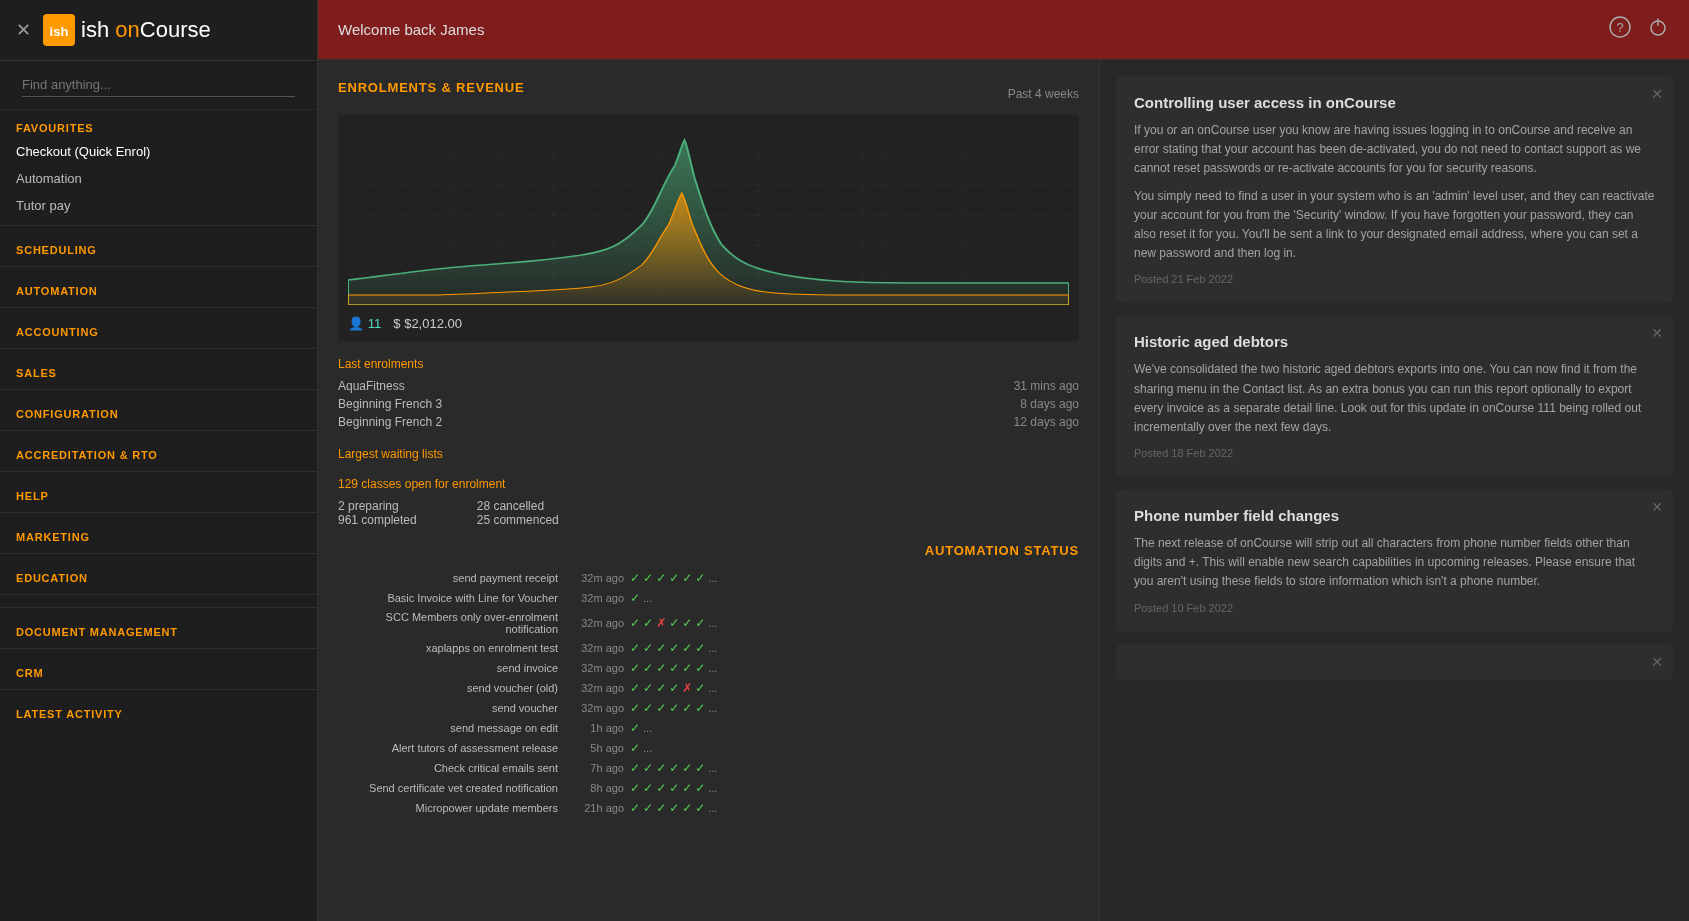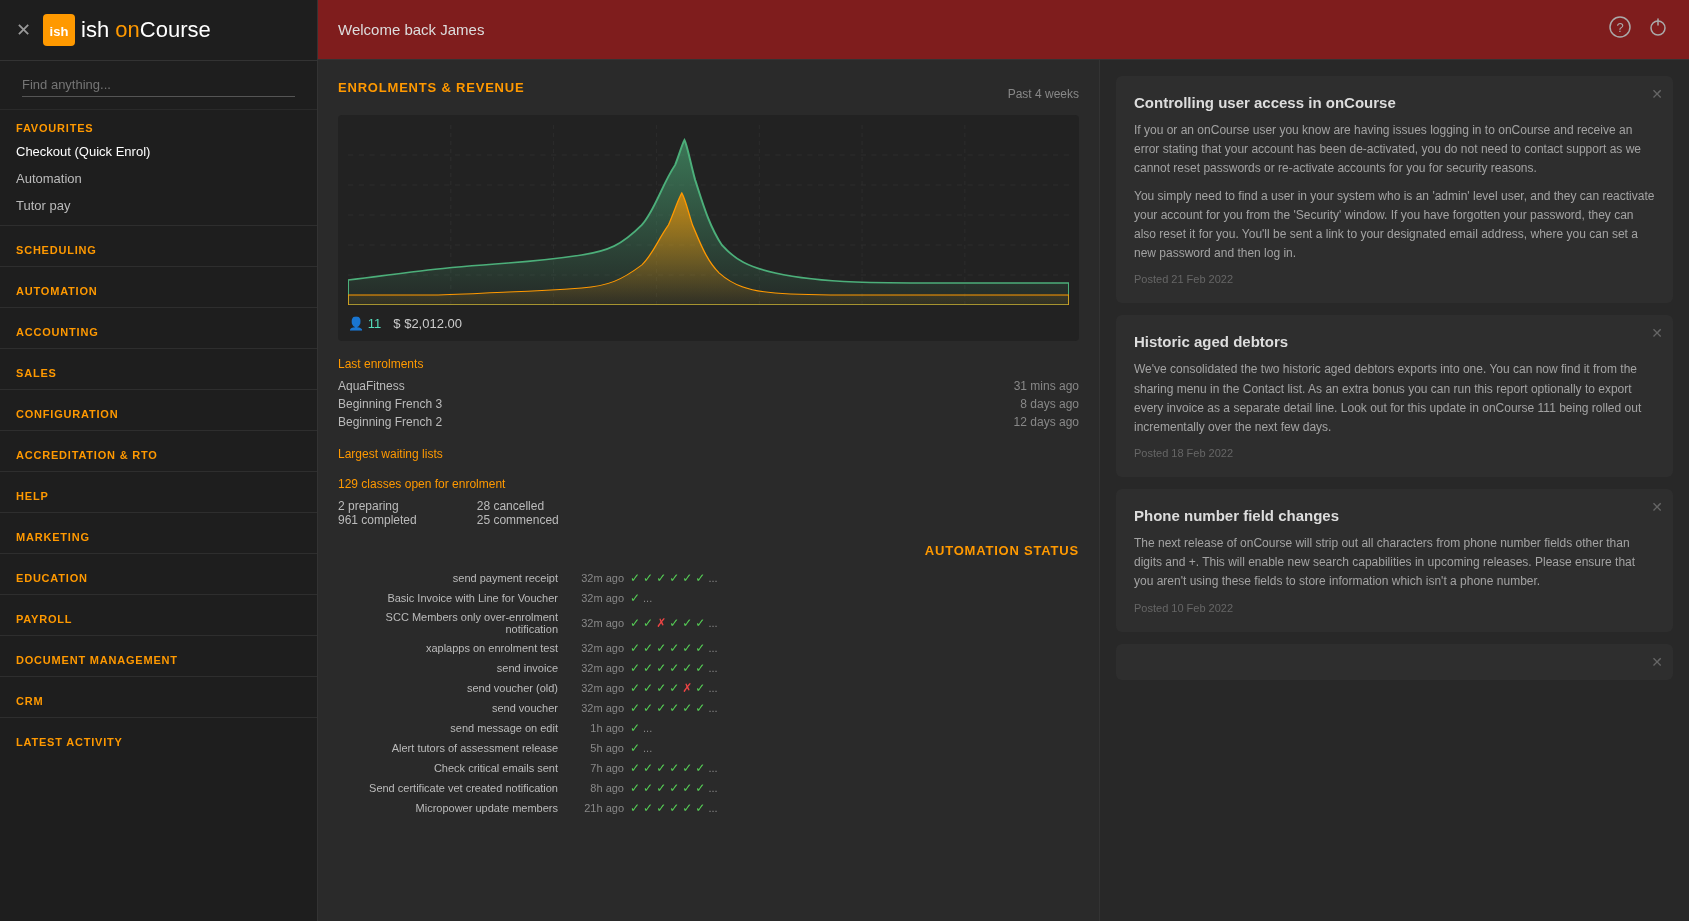--- a/index.html
+++ b/index.html
@@ -115,21 +115,20 @@
   <div class="sidebar-section-label">CONFIGURATION</div>
   <hr class="sidebar-divider">
   <div class="sidebar-section-label">ACCREDITATION &amp; RTO</div>
   <hr class="sidebar-divider">
   <div class="sidebar-section-label">HELP</div>
   <hr class="sidebar-divider">
   <div class="sidebar-section-label">MARKETING</div>
   <hr class="sidebar-divider">
   <div class="sidebar-section-label">EDUCATION</div>
   <hr class="sidebar-divider">
-  <div class="sidebar-section-label">PAYROLL</div>
   <hr class="sidebar-divider">
   <div class="sidebar-section-label">DOCUMENT MANAGEMENT</div>
   <hr class="sidebar-divider">
   <div class="sidebar-section-label">CRM</div>
   <hr class="sidebar-divider">
 
   <div class="sidebar-section-label">LATEST ACTIVITY</div>
 </div>
 
 <div id="main">

